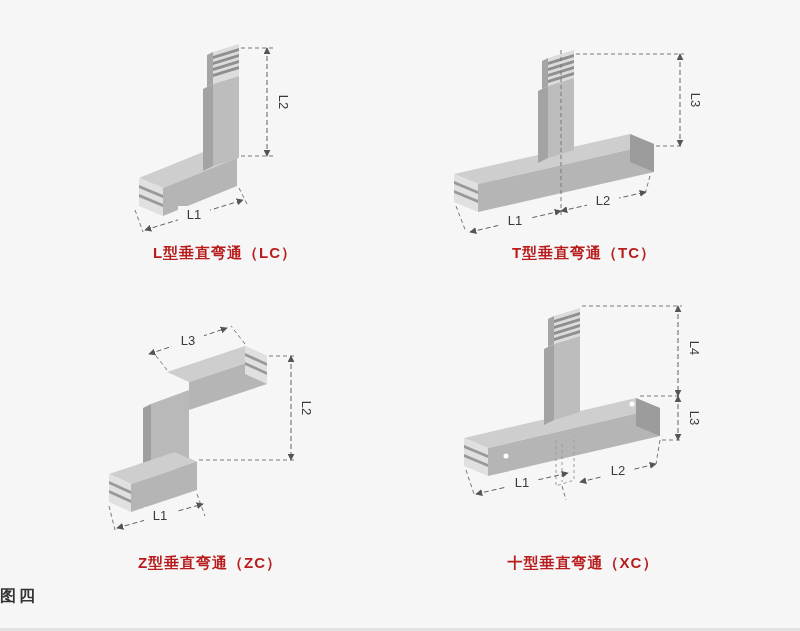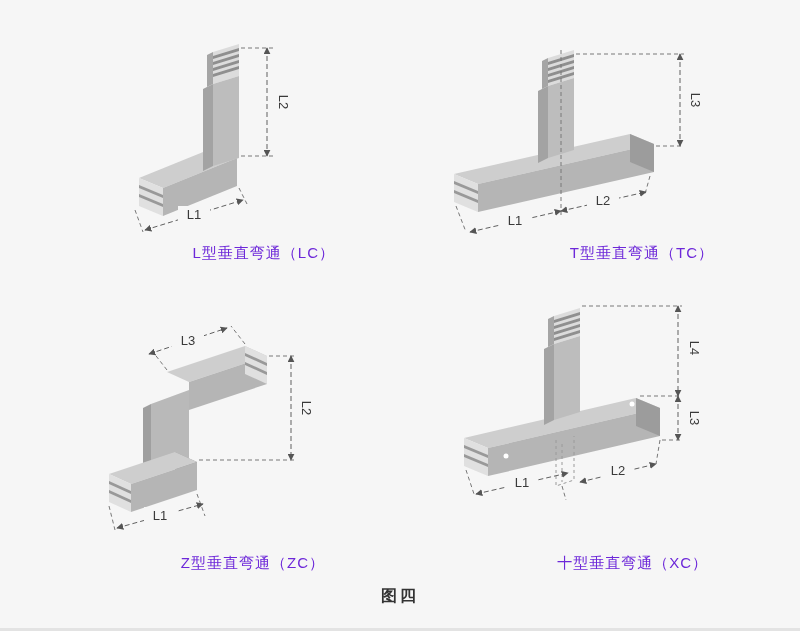--- a/index.html
+++ b/index.html
@@ -3,25 +3,25 @@
 <meta charset="utf-8">
 <style>
   html,body{margin:0;padding:0}
   body{
     width:800px;height:631px;position:relative;overflow:hidden;
     background:#f6f6f6;
     font-family:"Liberation Sans",sans-serif;
   }
   .panel{position:absolute}
   .caption{
-    position:absolute;text-align:right;
-    font-size:15px;color:#6d28d9;letter-spacing:1px;white-space:nowrap;
+    position:absolute;text-align:center;
+    font-size:15px;color:#b91c1c;letter-spacing:1px;white-space:nowrap;font-weight:bold;
   }
   .fig-title{
-    position:absolute;left:0;top:586px;width:800px;text-align:center;
+    position:absolute;left:0;top:586px;width:800px;
     font-size:16px;font-weight:bold;color:#333;letter-spacing:3px;
   }
   .bottom-edge{position:absolute;left:0;top:628px;width:800px;height:3px;background:#e3e3e3}
   svg text.dim{font-family:"Liberation Sans",sans-serif;font-size:13px;fill:#3a3a3a}
   .dimline{stroke:#606060;stroke-width:1;stroke-dasharray:5 3;fill:none}
   .extline{stroke:#787878;stroke-width:1;stroke-dasharray:4 3;fill:none}
   .ghost{stroke:#9a9a9a;stroke-width:1;stroke-dasharray:3 3;fill:none}
   .lblbg{fill:#f6f6f6}
 </style>
 </head>

